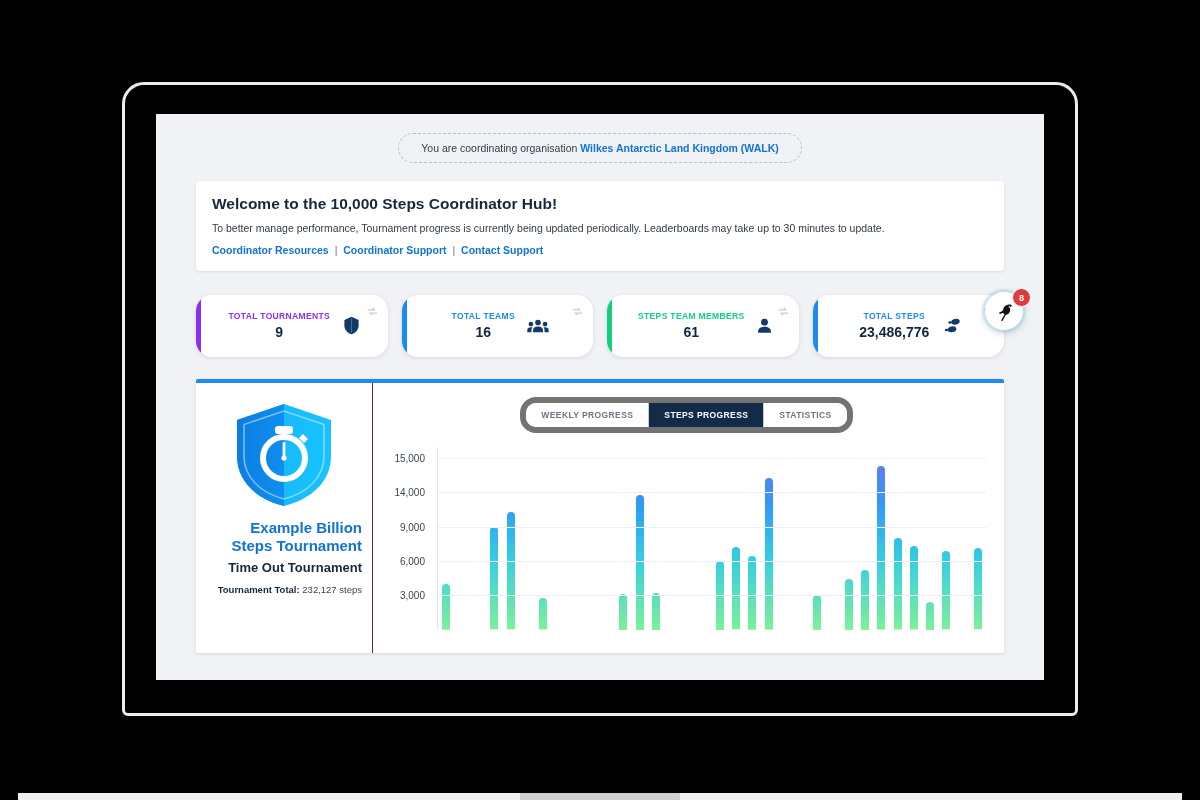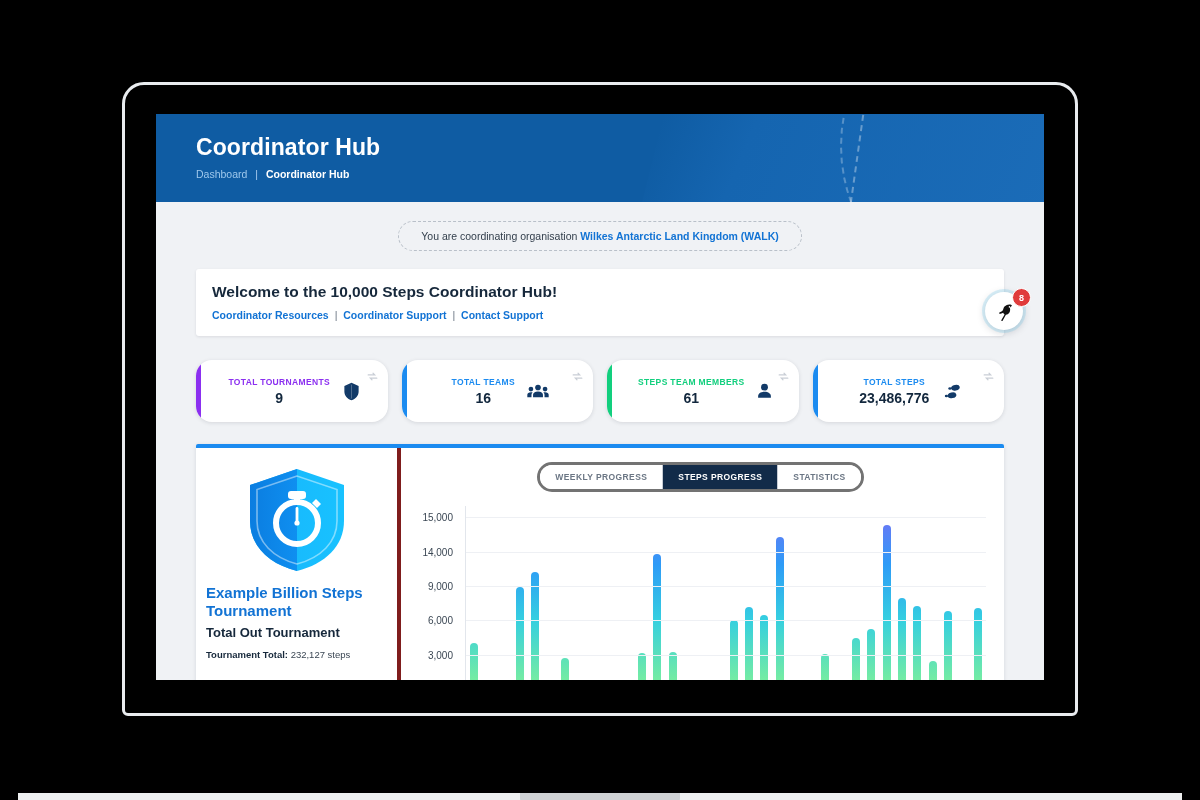--- a/index.html
+++ b/index.html
@@ -101,37 +101,37 @@
     position:absolute;right:9px;top:9px;color:#c9ced6;
   }
 
   
   .panel{
     margin:22px 40px 0 40px;background:#fff;border-top:4px solid #1b8bf0;
     border-radius:2px;box-shadow:0 1px 4px rgba(16,24,40,.12);
     display:flex;min-height:250px;
   }
   .panel-left{
-    width:205px;padding:18px 10px 0 10px;border-right:4px solid #7f1d1d;
-    text-align:left;box-sizing:border-box;
+    width:177px;padding:18px 10px 0 10px;border-right:1px solid #7f1d1d;
+    text-align:right;box-sizing:border-box;
   }
   .shield-wrap{display:flex;justify-content:center;margin-bottom:10px;}
   .t-name{
     font-size:15px;font-weight:bold;color:#1273d4;line-height:1.2;margin:0;
   }
   .t-sub{
     font-size:13px;font-weight:bold;color:#16283b;margin:5px 0 0 0;
   }
   .t-stat{font-size:9.5px;color:#3a4653;margin-top:9px;}
   .t-stat b{color:#16283b;}
 
   .panel-right{flex:1;padding:14px 14px 0 10px;position:relative;}
   .tabs{display:flex;justify-content:center;}
   .tabgroup{
-    display:flex;border:3px solid #737373;border-radius:16px;overflow:hidden;
+    display:flex;border:6px solid #737373;border-radius:16px;overflow:hidden;
     background:#fff;
   }
   .tab{
     font-size:8.5px;font-weight:bold;letter-spacing:.4px;color:#6b7684;
     padding:7px 15px;border-right:1px solid #c7ccd4;background:#fff;
   }
   .tab:last-child{border-right:none;}
   .tab.active{background:#122b49;color:#fff;}
 
   
@@ -176,43 +176,31 @@
 </style>
 </head>
 <body>
 
 <div class="stage">
 
   <div class="laptop-lid"></div>
 
   <div class="screen">
 
-    <div class="app-header">
-      <div class="hdr-wedge"></div>
-      <div class="hdr-arc"></div>
-      <div class="hdr-dash"></div>
-      <div class="hdr-inner">
-        <h1 class="app-title">Coordinator Hub</h1>
-        <div class="crumbs">
-          <span class="crumb-link">Dashboard</span>
-          <span class="crumb-sep">|</span>
-          <span class="crumb-cur">Coordinator Hub</span>
-        </div>
-      </div>
-    </div>
 
     <div class="org-row">
       <div class="org-pill">
         <span>You are coordinating organisation</span>
         <span class="org-name">Wilkes Antarctic Land Kingdom (WALK)</span>
       </div>
     </div>
 
     <div class="welcome">
       <h2>Welcome to the 10,000 Steps Coordinator Hub!</h2>
+      <p>To better manage performance, Tournament progress is currently being updated periodically. Leaderboards may take up to 30 minutes to update.</p>
       <div class="welcome-links">
         <a href="#">Coordinator Resources</a>
         <span class="wl-sep">|</span>
         <a href="#">Coordinator Support</a>
         <span class="wl-sep">|</span>
         <a href="#">Contact Support</a>
       </div>
     </div>
 
     <div class="stats">
@@ -327,21 +315,21 @@
             <path d="M55 10 15 23.5V55c0 21 16 36.5 40 43 24-6.5 40-22 40-43V23.5L55 10z" fill="none" stroke="rgba(255,255,255,.45)" stroke-width="1.6"></path>
             <rect x="46" y="25" width="18" height="8" rx="3" fill="#fff"></rect>
             <rect x="52" y="31" width="6" height="6" fill="#fff"></rect>
             <circle cx="55" cy="57" r="21" fill="none" stroke="#fff" stroke-width="6"></circle>
             <rect x="53.6" y="41" width="2.8" height="17" rx="1.4" fill="#fff"></rect>
             <circle cx="55" cy="57" r="2.6" fill="#fff"></circle>
             <path d="M74 33l5 5-4 4-5-5z" fill="#fff"></path>
           </svg>
         </div>
         <p class="t-name">Example Billion Steps Tournament</p>
-        <p class="t-sub">Total Out Tournament</p>
+        <p class="t-sub">Time Out Tournament</p>
         <div class="t-stat">
           <b>Tournament Total:</b>
           <span>232,127 steps</span>
         </div>
       </div>
 
       <div class="panel-right">
         <div class="tabs">
           <div class="tabgroup">
             <div class="tab">WEEKLY PROGRESS</div>

